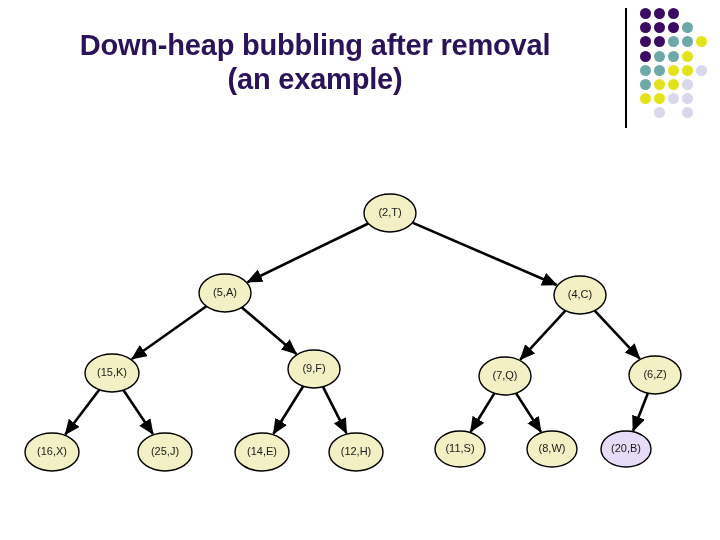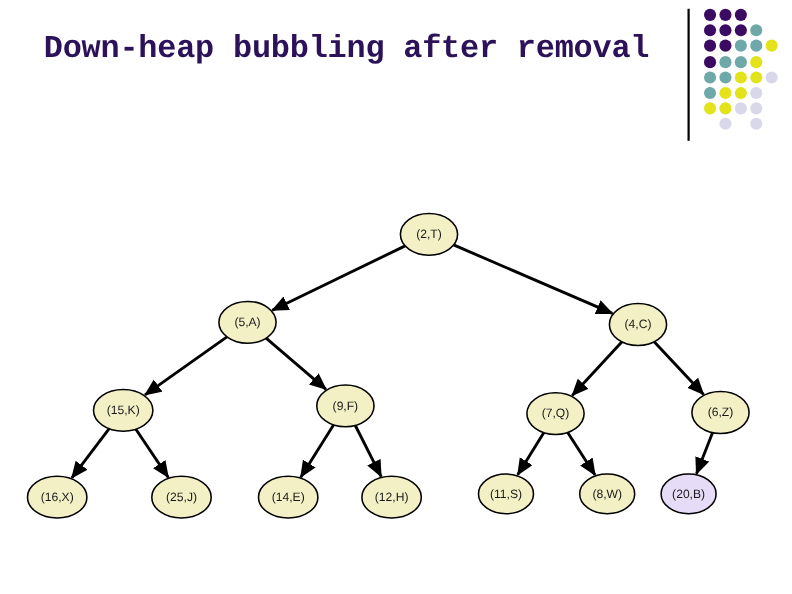--- a/index.html
+++ b/index.html
@@ -18,21 +18,21 @@
   
   #title-block {
     position: absolute;
     left: 30px;
     top: 28px;
     width: 570px;
     text-align: center;
   }
   .title-line {
     color: #2b1259;
-    font-family: Liberation Mono, monospace;
+    font-family: Liberation Sans, sans-serif;
     font-size: 29px;
     font-weight: bold;
     line-height: 34px;
     letter-spacing: -0.2px;
     white-space: nowrap;
   }
   
   #divider {
     position: absolute;
     left: 625px;
@@ -79,20 +79,21 @@
     fill: none;
   }
 </style>
 </head>
 <body>
 
 <div id="slide">
 
   <div id="title-block">
     <div class="title-line">Down-heap bubbling after removal</div>
+    <div class="title-line">(an example)</div>
   </div>
 
   <div id="divider"></div>
 
   <div id="dot-grid">
       <div class="dot" style="left: 0px; top: 0px; background: rgb(59, 10, 99);"></div>
       <div class="dot" style="left: 14px; top: 0px; background: rgb(59, 10, 99);"></div>
       <div class="dot" style="left: 28px; top: 0px; background: rgb(59, 10, 99);"></div>
       <div class="dot" style="left: 0px; top: 14.2px; background: rgb(59, 10, 99);"></div>
       <div class="dot" style="left: 14px; top: 14.2px; background: rgb(59, 10, 99);"></div>

